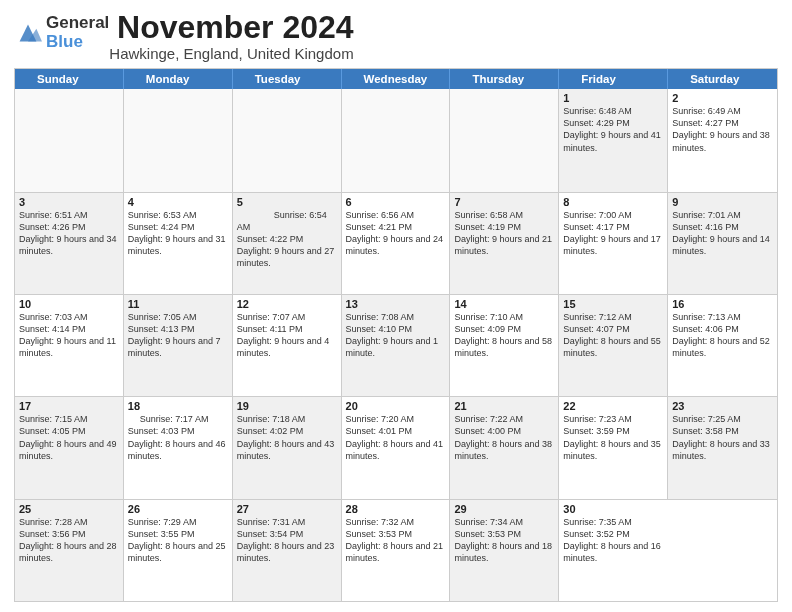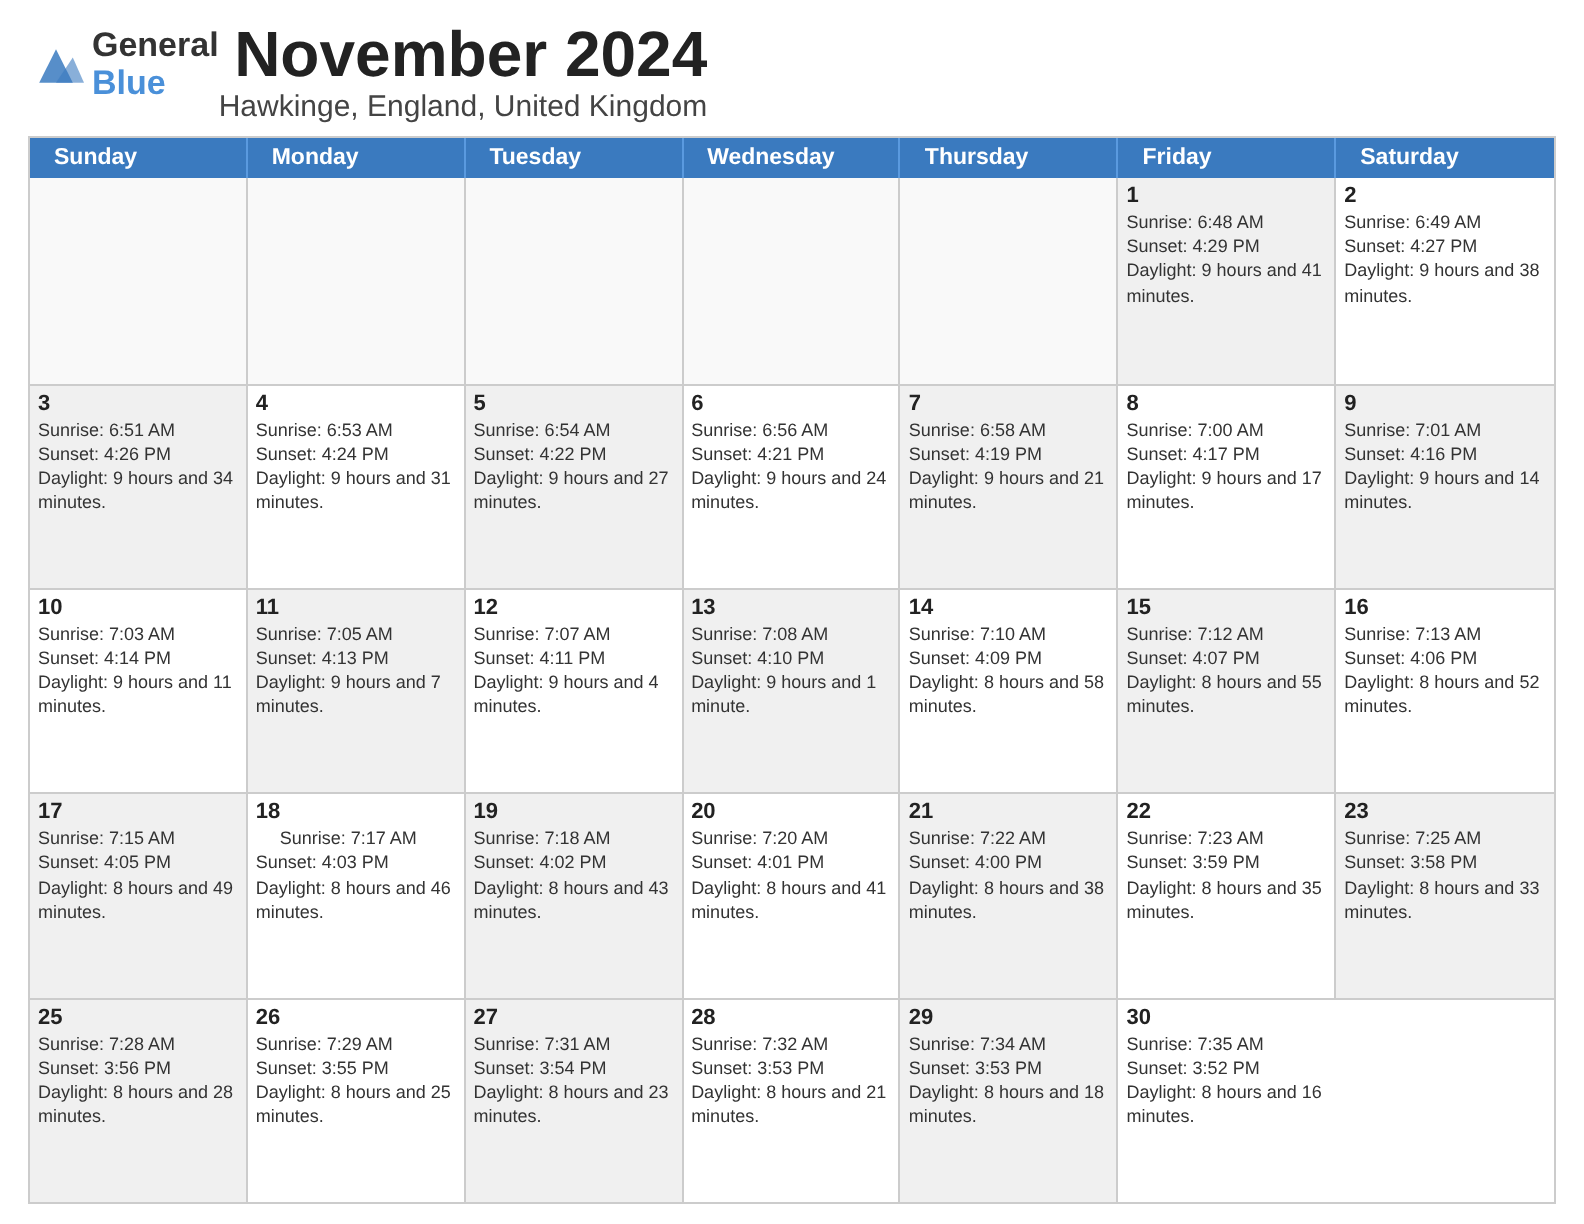--- a/index.html
+++ b/index.html
@@ -68,21 +68,21 @@
     }
     .cal-header {
       display: grid;
       grid-template-columns: repeat(7, 1fr);
       background: #3a7abf;
     }
     .cal-header-cell {
       color: #fff;
       font-size: 11.5px;
       font-weight: bold;
-      padding: 4px 12px;
+      padding: 4px 22px;
       border-right: 1px solid #5a9adf;
       text-align: left;
     }
     .cal-header-cell:last-child { border-right: none; }
     .cal-body {
       flex: 1;
       display: grid;
       grid-template-rows: repeat(5, 1fr);
     }
     .cal-row {
@@ -160,21 +160,21 @@
 Sunset: 4:27 PM
 Daylight: 9 hours and 38 minutes.</span></div>
         </div>
         <div class="cal-row">
           <div class="cal-cell shaded"><span class="day-num">3</span><span class="cell-text" style="white-space: pre-line;">Sunrise: 6:51 AM
 Sunset: 4:26 PM
 Daylight: 9 hours and 34 minutes.</span></div>
           <div class="cal-cell"><span class="day-num">4</span><span class="cell-text" style="white-space: pre-line;">Sunrise: 6:53 AM
 Sunset: 4:24 PM
 Daylight: 9 hours and 31 minutes.</span></div>
-          <div class="cal-cell shaded"><span class="day-num">5</span><span class="cell-text" style="white-space: pre-line;">Sunrise: 6:54 AM
+          <div class="cal-cell shaded"><span class="day-num">5</span><span class="cell-text" style="white-space: pre-line; margin-left: 37px;">Sunrise: 6:54 AM
 Sunset: 4:22 PM
 Daylight: 9 hours and 27 minutes.</span></div>
           <div class="cal-cell"><span class="day-num">6</span><span class="cell-text" style="white-space: pre-line;">Sunrise: 6:56 AM
 Sunset: 4:21 PM
 Daylight: 9 hours and 24 minutes.</span></div>
           <div class="cal-cell shaded"><span class="day-num">7</span><span class="cell-text" style="white-space: pre-line;">Sunrise: 6:58 AM
 Sunset: 4:19 PM
 Daylight: 9 hours and 21 minutes.</span></div>
           <div class="cal-cell"><span class="day-num">8</span><span class="cell-text" style="white-space: pre-line;">Sunrise: 7:00 AM
 Sunset: 4:17 PM

